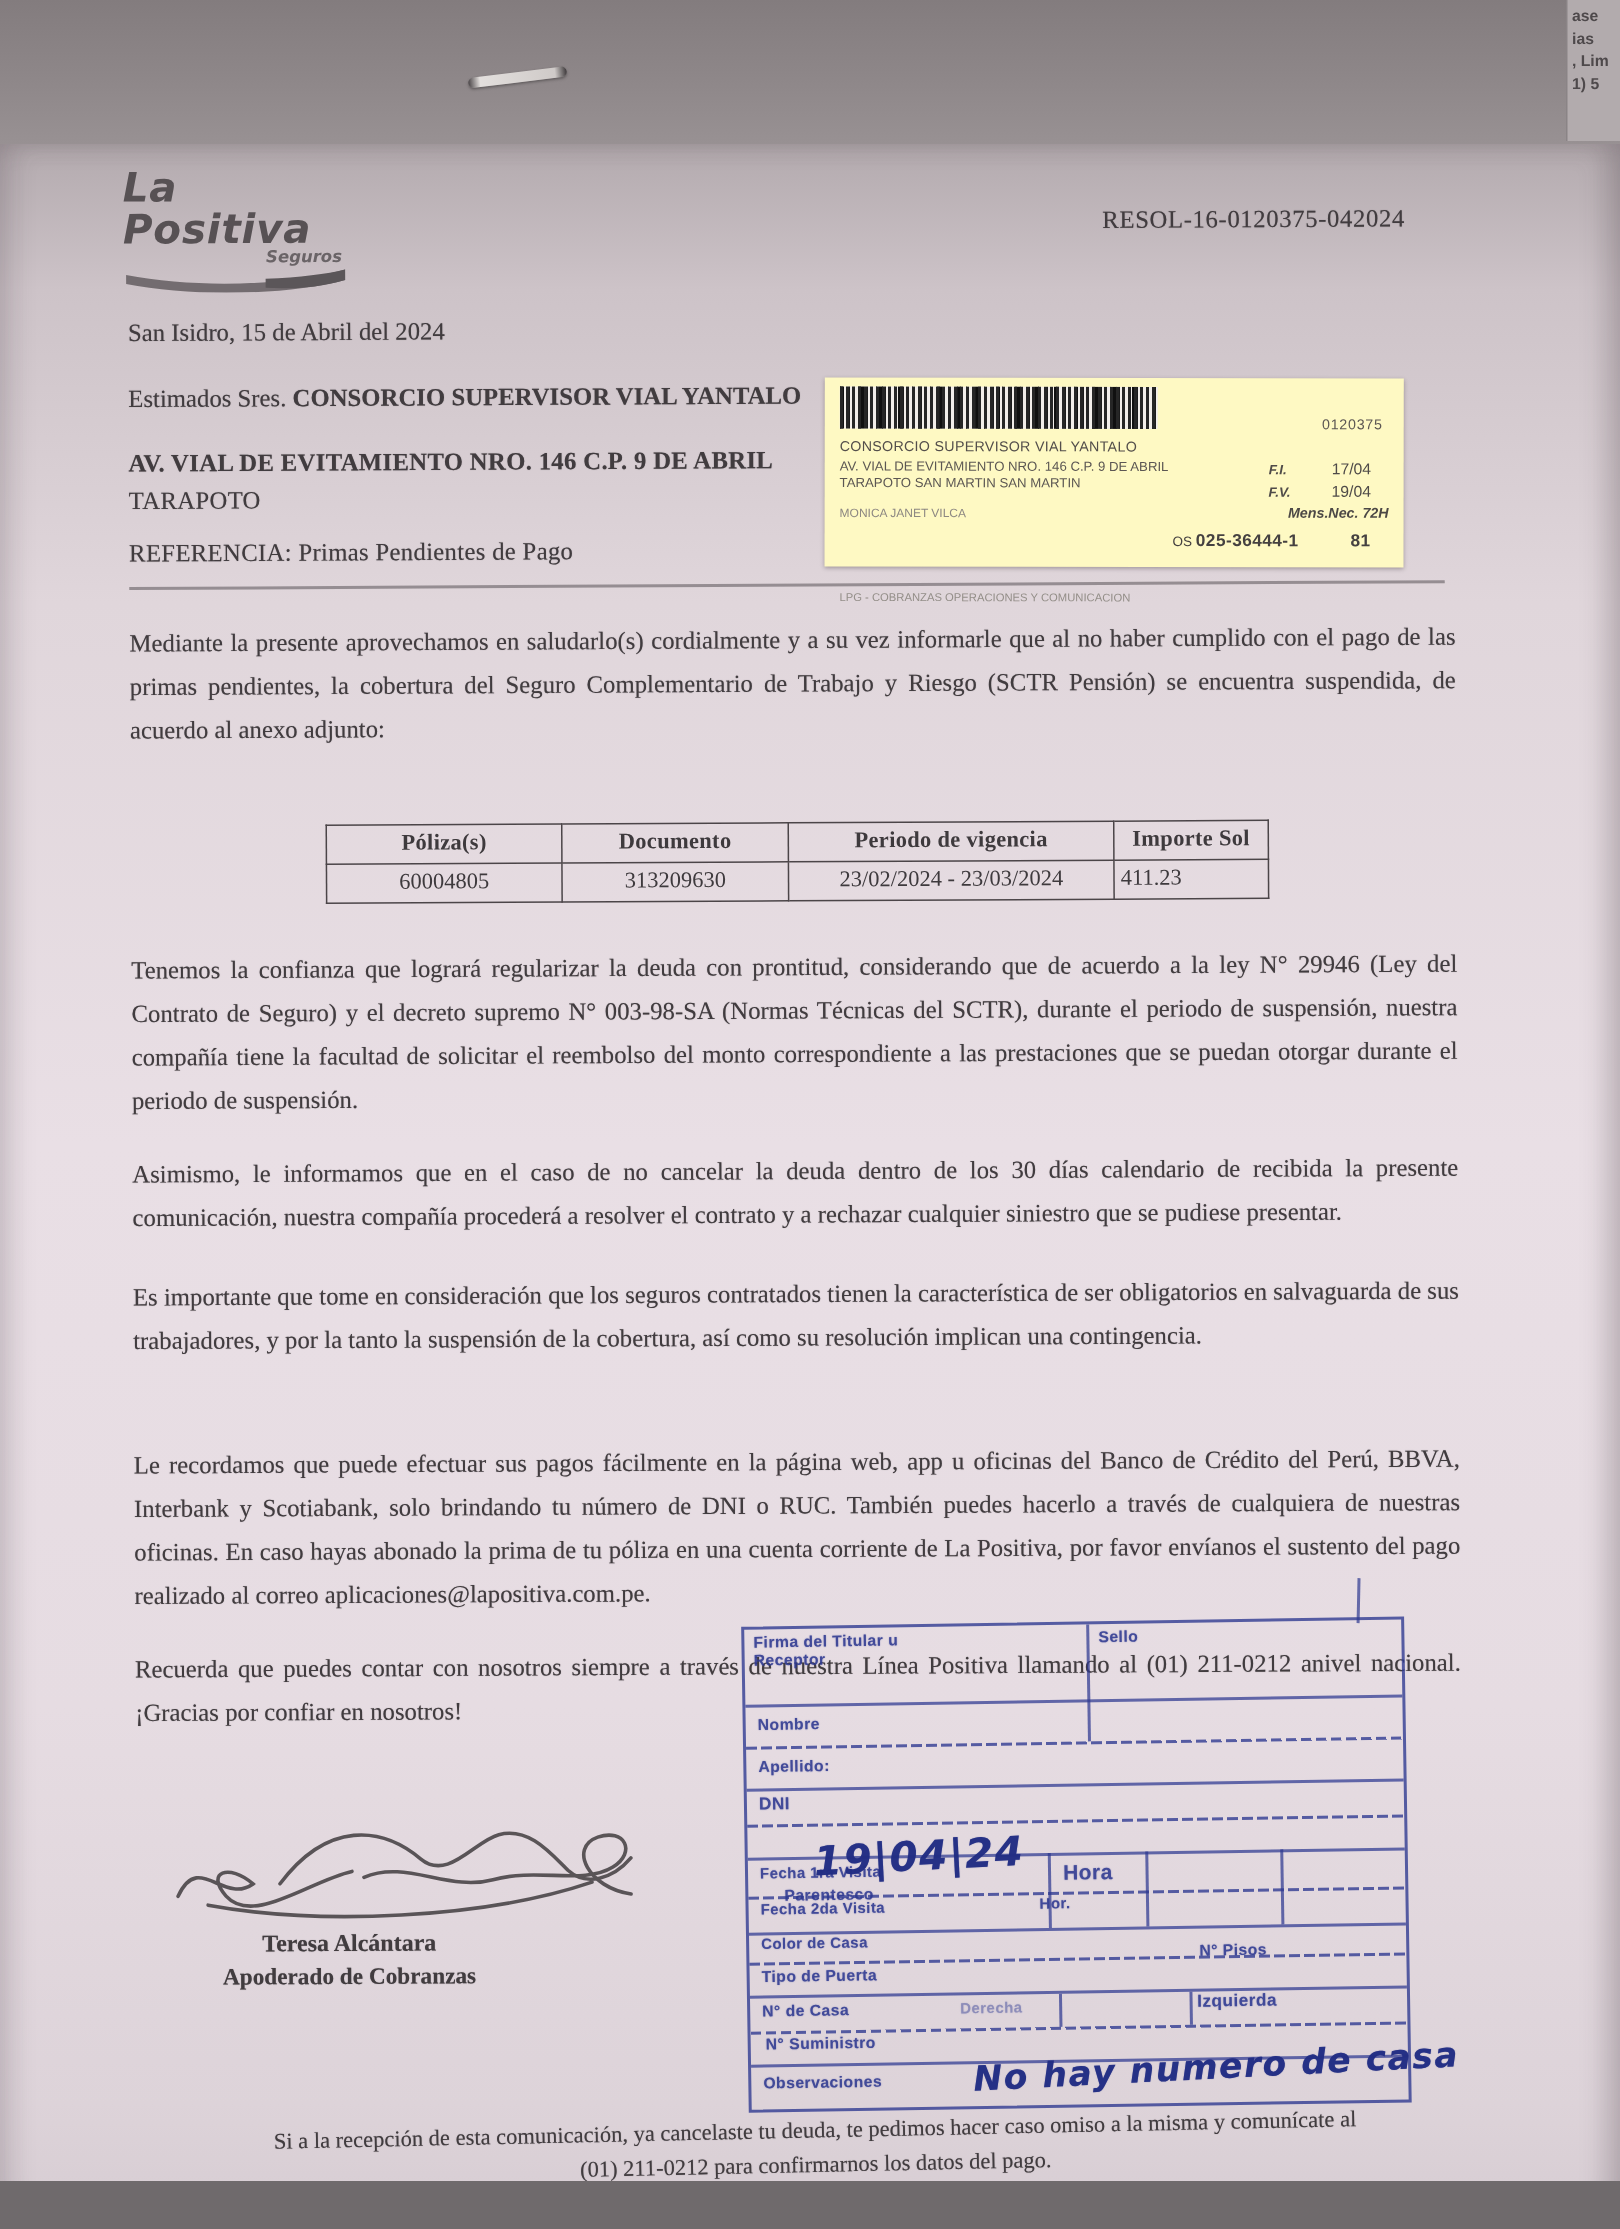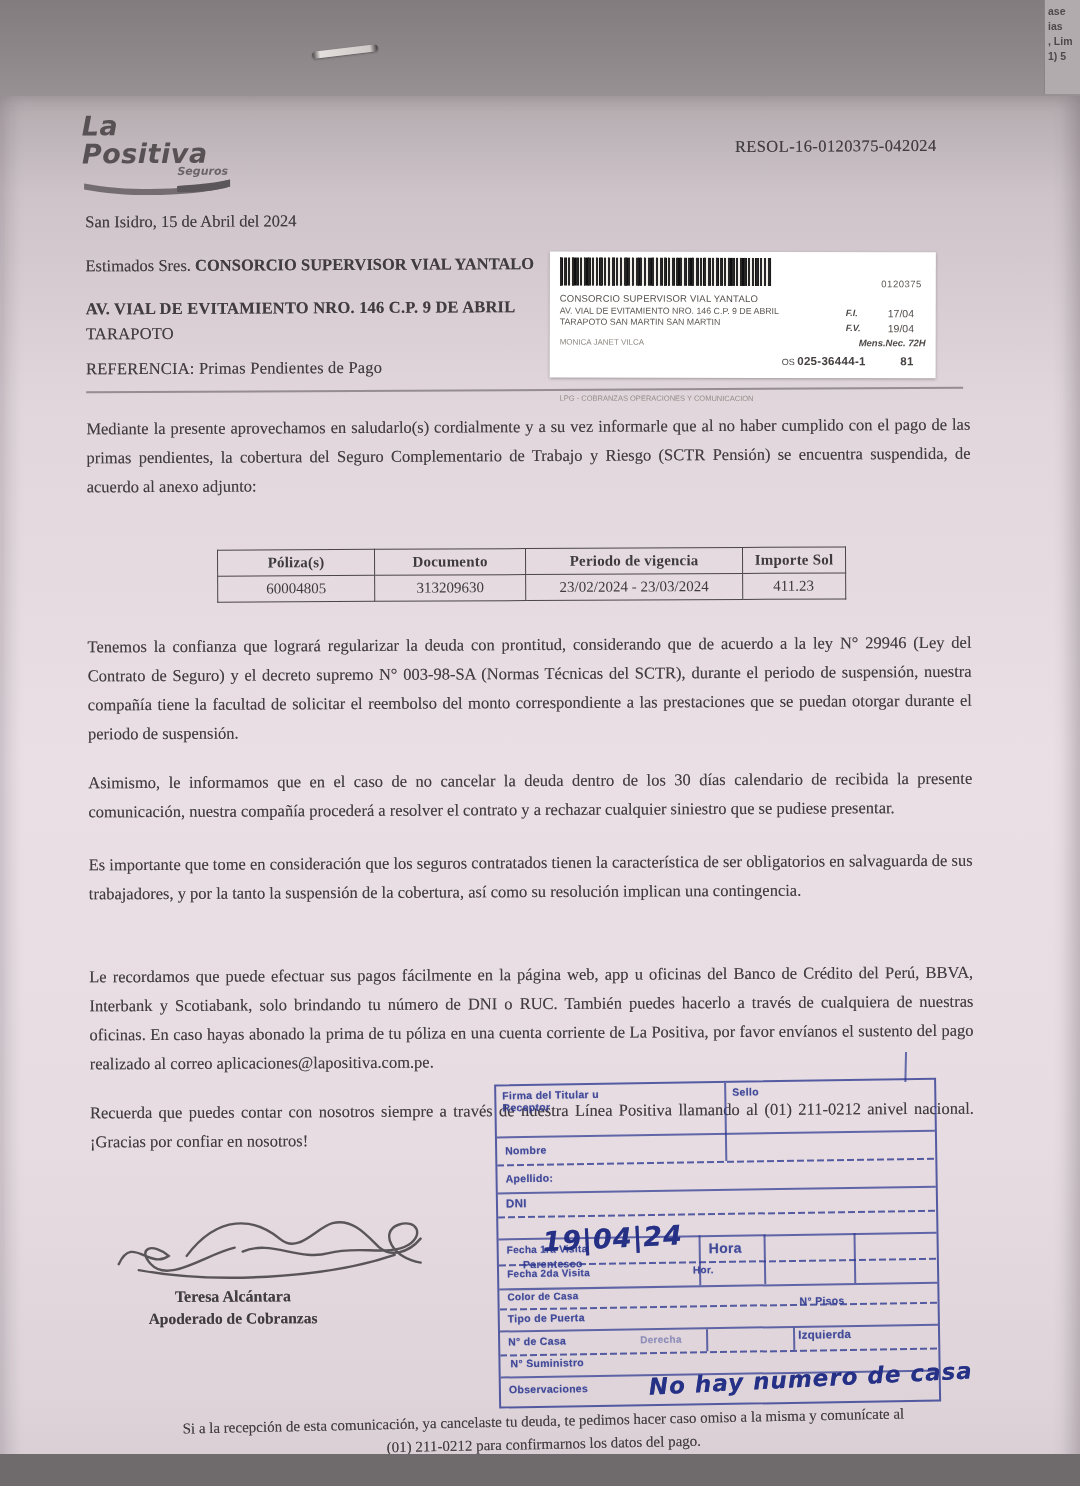--- a/index.html
+++ b/index.html
@@ -33,21 +33,21 @@
 
   .t{text-shadow:0 0 .6px rgba(65,60,63,.55);}
   .date-line{left:88px;top:210px;font-size:16.5px;}
   .salutation{left:88px;top:254px;font-size:16.5px;}
   .addr1{left:88px;top:297px;font-size:16.5px;font-weight:bold;letter-spacing:.2px;}
   .addr2{left:88px;top:322px;font-size:16.5px;font-weight:normal;letter-spacing:.2px;}
   .reference{left:88px;top:357px;font-size:16.5px;letter-spacing:.2px;}
   .header-rule{left:88px;top:389px;width:877px;height:1.5px;background:rgba(75,69,73,.5);}
 
   
-  .sticker{left:552px;top:253px;width:386px;height:126px;background:#ffffff;
+  .sticker{left:552px;top:253px;width:386px;height:126px;background:#fef9c3;
     transform:rotate(.4deg);box-shadow:0 1px 3px rgba(40,30,35,.35);
     font-family:"Liberation Sans",sans-serif;color:#5c5753;}
   .barcode{left:10px;top:6px;width:212px;height:28px;background-color:#f2eeea;
     background-image:
       repeating-linear-gradient(90deg,#262626 0 2px,transparent 2px 4px),
       repeating-linear-gradient(90deg,#1c1c1c 0 1px,transparent 1px 6px),
       repeating-linear-gradient(90deg,#101010 0 3px,transparent 3px 13px);}
   .s-code{right:14px;top:26px;font-size:9.5px;letter-spacing:.5px;}
   .s-recipient{left:10px;top:41px;font-size:9.5px;letter-spacing:.2px;color:#544f4b;}
   .s-addr{left:10px;top:54px;width:240px;font-size:8.8px;line-height:11px;}
@@ -64,21 +64,21 @@
   
   .para{position:absolute;left:88px;width:884px;font-size:16.5px;line-height:29px;
     text-align:justify;text-shadow:0 0 .6px rgba(65,60,63,.5);}
   .p1{top:412px}.p2{top:630px}.p3{top:766px}.p4{top:848px}.p5{top:960px}.p6{top:1096px}
 
   
   .debt{left:218px;top:548px;border-collapse:collapse;font-size:15px;color:#3e3a3d;}
   .debt th,.debt td{border:1.7px solid #4b4548;padding:0 4px;height:25px;text-align:center;}
   .debt th{font-weight:bold;letter-spacing:.2px;}
   .debt .c0{width:148px}.debt .c1{width:142px}.debt .c2{width:208px}.debt .c3{width:94px}
-  .debt td.num{text-align:center;padding-right:5px;}
+  .debt td.num{text-align:left;padding-right:5px;}
 
   
   .sig-svg{left:100px;top:1196px;}
   .sig-name{left:105px;top:1286px;width:250px;text-align:center;font-weight:bold;font-size:16px;}
   .sig-title{left:90px;top:1308px;width:280px;text-align:center;font-weight:bold;font-size:15.5px;}
 
   
   .stamp{left:494px;top:1082px;width:442px;height:324px;transform:rotate(-0.6deg);
     font-family:"Liberation Sans",sans-serif;color:#2c3790;
     border:2px solid rgba(44,55,144,.78);box-sizing:border-box;}

